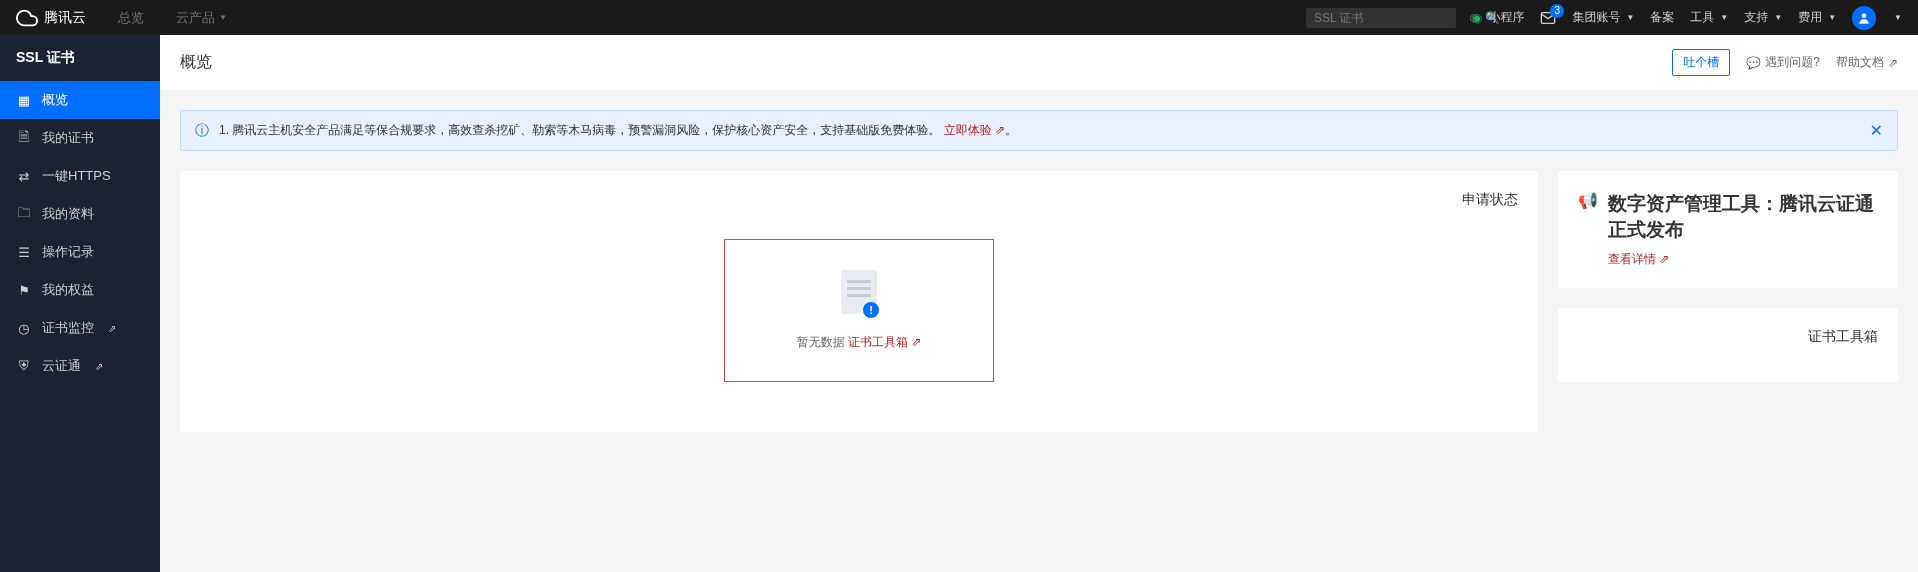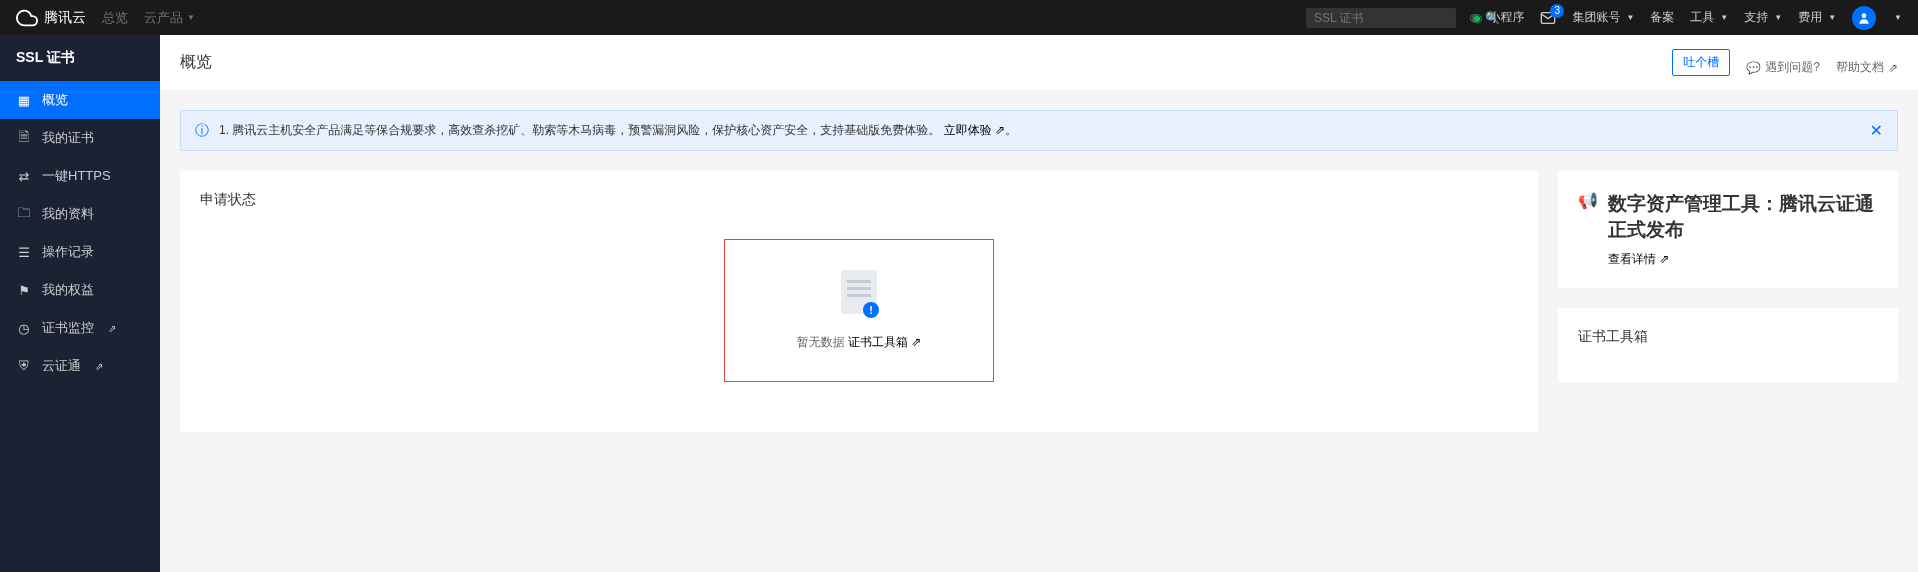--- a/index.html
+++ b/index.html
@@ -1,50 +1,50 @@
 <!DOCTYPE html>
 <html><head>
 <meta charset="utf-8">
 <style>
 * { margin: 0; padding: 0; box-sizing: border-box; }
 body { font-family: -apple-system, BlinkMacSystemFont, "PingFang SC", "Microsoft YaHei", sans-serif; font-size: 12px; color: #333; background: #f5f5f5; }
 .topbar { height: 35px; background: #1a1a1a; display: flex; align-items: center; color: #fff; padding: 0 16px; }
-.topbar-left { display: flex; align-items: center; gap: 16px; }
+.topbar-left { display: flex; align-items: center; gap: 32px; }
 .logo { display: flex; align-items: center; gap: 6px; font-size: 14px; font-weight: 500; }
 .logo-icon { width: 22px; height: 22px; }
 .nav-item { color: #737373; cursor: pointer; font-size: 13px; display: flex; align-items: center; gap: 2px; }
 .topbar-right { margin-left: auto; display: flex; align-items: center; gap: 16px; }
 .search-box { background: #333; border-radius: 2px; display: flex; align-items: center; padding: 3px 8px; width: 150px; }
 .search-input { background: transparent; border: none; color: #999; flex: 1; outline: none; font-size: 12px; }
 .icon-btn { color: #ccc; cursor: pointer; display: flex; align-items: center; gap: 4px; position: relative; }
 .badge { position: absolute; top: -6px; right: -8px; background: #006eff; color: #fff; border-radius: 8px; font-size: 10px; min-width: 14px; height: 14px; display: flex; align-items: center; justify-content: center; padding: 0 3px; }
 .avatar { width: 24px; height: 24px; border-radius: 50%; background: #006eff; display: flex; align-items: center; justify-content: center; color: #fff; }
 .layout { display: flex; height: calc(100vh - 35px); }
 .sidebar { width: 160px; background: #1a2233; color: #ccc; overflow-y: auto; }
 .sidebar-title { padding: 14px 16px; font-size: 14px; font-weight: 600; color: #fff; }
 .sidebar-item { padding: 10px 16px; display: flex; align-items: center; gap: 10px; cursor: pointer; font-size: 13px; }
 .sidebar-item.active { background: #006eff; color: #fff; }
 .side-icon { width: 16px; height: 16px; display: inline-flex; align-items: center; justify-content: center; }
 .ext-icon { margin-left: 4px; font-size: 10px; }
 .main { flex: 1; overflow-y: auto; background: #f5f5f5; }
 .main-header { background: #fff; padding: 14px 20px; display: flex; align-items: center; justify-content: space-between; }
 .main-title { font-size: 16px; font-weight: 500; }
-.header-actions { display: flex; align-items: flex-end; gap: 16px; }
+.header-actions { display: flex; align-items: center; gap: 16px; }
 .btn-outline { border: 1px solid #006eff; color: #006eff; background: #fff; padding: 4px 10px; cursor: pointer; border-radius: 2px; font-size: 12px; }
 .link-muted { color: #666; cursor: pointer; display: flex; align-items: center; gap: 4px; }
 .content { padding: 20px; }
 .info-bar { background: #e8f0fe; border: 1px solid #c6dafc; border-radius: 2px; padding: 10px 14px; display: flex; align-items: center; gap: 10px; margin-bottom: 20px; }
 .info-icon { color: #006eff; font-size: 14px; }
 .info-text { flex: 1; color: #333; font-size: 12px; }
-.info-link { color: #000000; cursor: pointer; margin-top: 44px; }
+.info-link { color: #b91c1c; cursor: pointer; margin-top: 44px; }
 .info-close { color: #006eff; cursor: pointer; font-size: 16px; }
 .row { display: flex; gap: 20px; }
 .panel { background: #fff; padding: 20px; }
 .panel-main { flex: 1; }
-.panel-title { font-size: 14px; font-weight: 500; margin-bottom: 16px; }
+.panel-title { font-size: 14px; font-weight: 500; margin-bottom: 16px; text-align: right; }
 .tabs { display: flex; gap: 32px; border-bottom: 1px solid #e5e5e5; }
 .tab { padding: 8px 0; cursor: pointer; font-size: 12px; border-bottom: 2px solid transparent; margin-bottom: -1px; }
 .tab.active { border-bottom-color: #006eff; }
 .tab .count-0 { color: #999; }
 .tab .count-orange { color: #ff7200; }
 .tab .count-green { color: #0abf5b; }
 .empty-box { border: 1px solid #e54545; margin: 30px auto; width: 270px; padding: 30px 20px; text-align: center; }
 .empty-icon { width: 48px; height: 48px; margin: 0 auto 16px; position: relative; }
 .empty-doc { width: 36px; height: 44px; background: #e8ecf0; border-radius: 2px; margin: 0 auto; position: relative; }
 .empty-doc::before { content: ''; position: absolute; top: 10px; left: 6px; right: 6px; height: 3px; background: #c4cdd6; box-shadow: 0 7px 0 #c4cdd6, 0 14px 0 #c4cdd6; }

